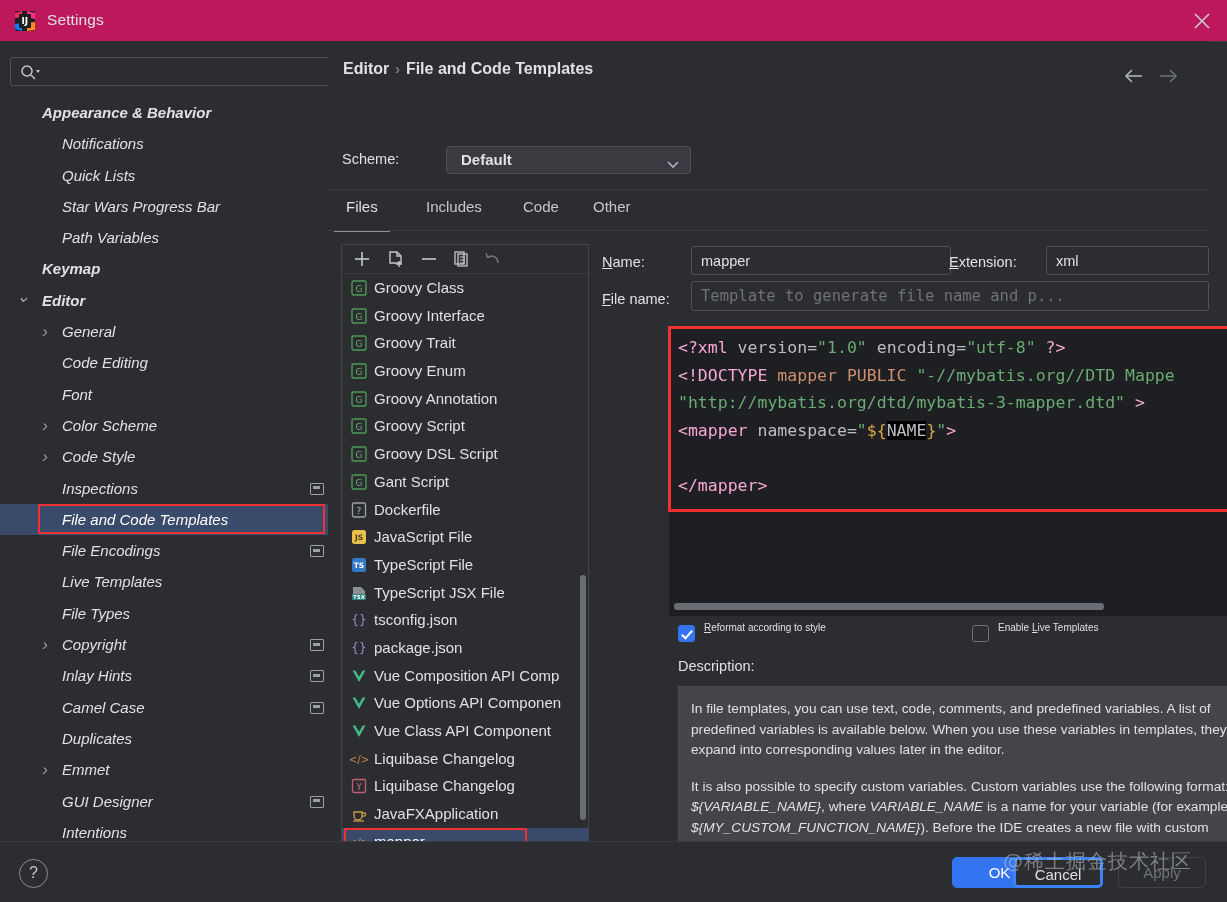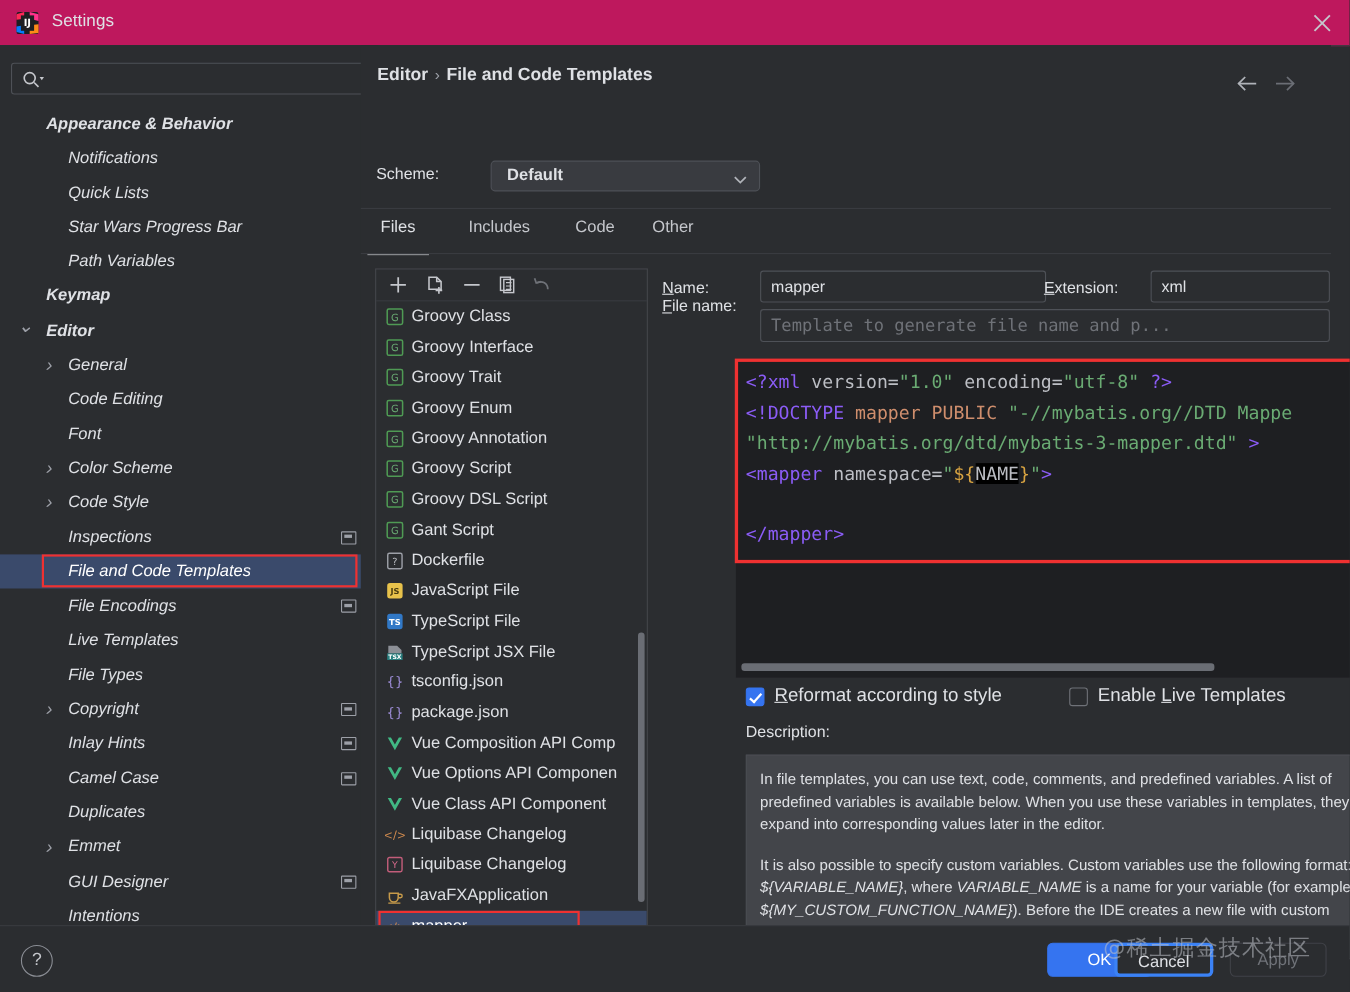--- a/index.html
+++ b/index.html
@@ -221,42 +221,42 @@
     position: absolute; left: 341px; top: 471px; width: 604px; height: 104px;
     background: #1e1f22;
   }
   .ed-hscroll-track {
     position: absolute; left: 346px; top: 561px; width: 594px; height: 10px;
   }
   .ed-hscroll-thumb {
     position: absolute; left: 346px; top: 562px; width: 430px; height: 7px;
     background: #6a6d74; border-radius: 3px;
   }
-  .c-tag   { color: #8b5cf6; }
+  .c-tag   { color: #f9a8d4; }
   .c-attr  { color: #bcbec4; }
   .c-str   { color: #6aab73; }
   .c-kw    { color: #cf8e6d; }
   .c-punct { color: #bcbec4; }
   .c-var   { color: #d9a441; }
   .c-varname { color: #bcbec4; background: #000000; }
 
   
   .cbrow { position: absolute; left: 350px; top: 582px; width: 560px; height: 24px; }
   .cbox {
     position: absolute; width: 17px; height: 17px; border-radius: 3px;
     box-sizing: border-box; cursor: pointer;
   }
   .cbox.checked { background: #3574f0; border: 1px solid #3574f0; }
   .cbox.unchecked { background: #2b2d30; border: 1.4px solid #6f7278; }
   .cbox.checked::after {
     content: ""; position: absolute; left: 5px; top: 2px;
     width: 4px; height: 9px; border: solid #fff;
     border-width: 0 2px 2px 0; transform: rotate(42deg);
   }
-  .cb-label { position: absolute; top: -1px; font-size: 17px; color: #dfe1e5; }
+  .cb-label { position: absolute; top: -1px; font-size: 10px; color: #dfe1e5; }
   .cb-label u { text-decoration: underline; }
 
   .desc-label { position: absolute; left: 350px; top: 617px; font-size: 14.5px; color: #dfe1e5; }
   .desc-box {
     position: absolute; left: 350px; top: 645px; width: 577px; height: 186px;
     background: #43454a; border: 1px solid #4a4c52; box-sizing: border-box;
     padding: 12px 22px 0 12px; overflow: hidden;
     font-size: 13.7px; line-height: 20.5px; color: #dfe1e5;
   }
   .desc-box p { margin: 0 0 16px 0; }
@@ -635,21 +635,21 @@
       <div class="list-hscroll-track"></div>
       <div class="list-hscroll-thumb"></div>
     </div>
 
     <span class="field-label" style="left:274px; top:213px;"><u>N</u><span>ame:</span></span>
     <input class="txtfield" style="left: 363px; top: 205px; width: 260px; height: 29px;" type="text" value="mapper">
 
     <span class="field-label" style="left:621px; top:213px;"><u>E</u><span>xtension:</span></span>
     <input class="txtfield" style="left: 718px; top: 205px; width: 163px; height: 29px;" type="text" value="xml">
 
-    <span class="field-label" style="left:274px; top:212px; top:212px; margin-top:18px;"><u>F</u><span>ile name:</span></span>
+    <span class="field-label" style="left:274px; top:212px; top:212px; margin-top:38px;"><u>F</u><span>ile name:</span></span>
     <input class="txtfield mono" style="left: 363px; top: 240px; width: 518px; height: 30px;" type="text" placeholder="Template to generate file name and p...">
 
     <div class="editor-lower"></div>
     <div class="editor" id="code-editor"><div><span class="c-tag">&lt;?xml</span> <span class="c-attr">version</span><span class="c-punct">=</span><span class="c-str">"1.0"</span> <span class="c-attr">encoding</span><span class="c-punct">=</span><span class="c-str">"utf-8"</span> <span class="c-tag">?&gt;</span></div><div><span class="c-tag">&lt;!DOCTYPE</span> <span class="c-kw">mapper PUBLIC</span> <span class="c-str">"-//mybatis.org//DTD Mappe</span></div><div><span class="c-str">"http://mybatis.org/dtd/mybatis-3-mapper.dtd"</span> <span class="c-tag">&gt;</span></div><div><span class="c-tag">&lt;mapper</span> <span class="c-attr">namespace</span><span class="c-punct">=</span><span class="c-str">"</span><span class="c-var">${</span><span class="c-varname">NAME</span><span class="c-var">}</span><span class="c-str">"</span><span class="c-tag">&gt;</span></div><div>&nbsp;</div><div><span class="c-tag">&lt;/mapper&gt;</span></div></div>
     <div class="editor-outline"></div>
     <div class="ed-hscroll-track"></div>
     <div class="ed-hscroll-thumb"></div>
 
     <div class="cbrow">
       <div class="cbox checked" style="left:0; top:2px;"></div>

